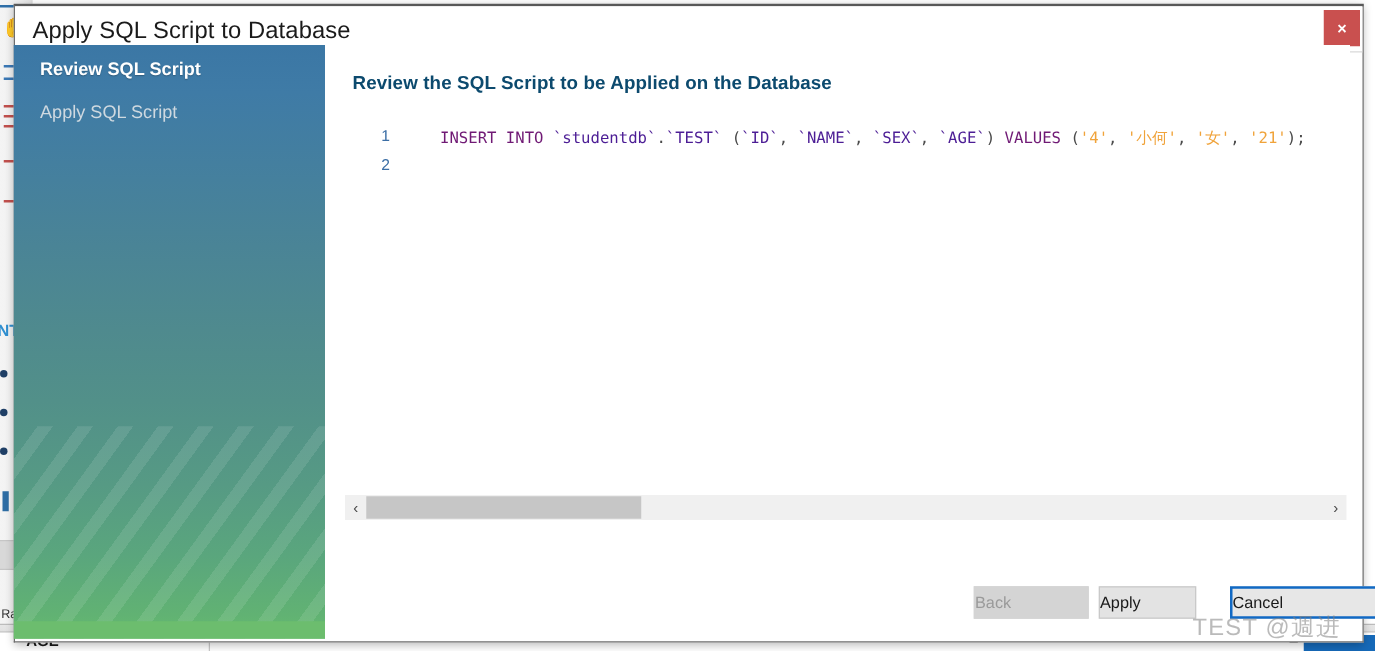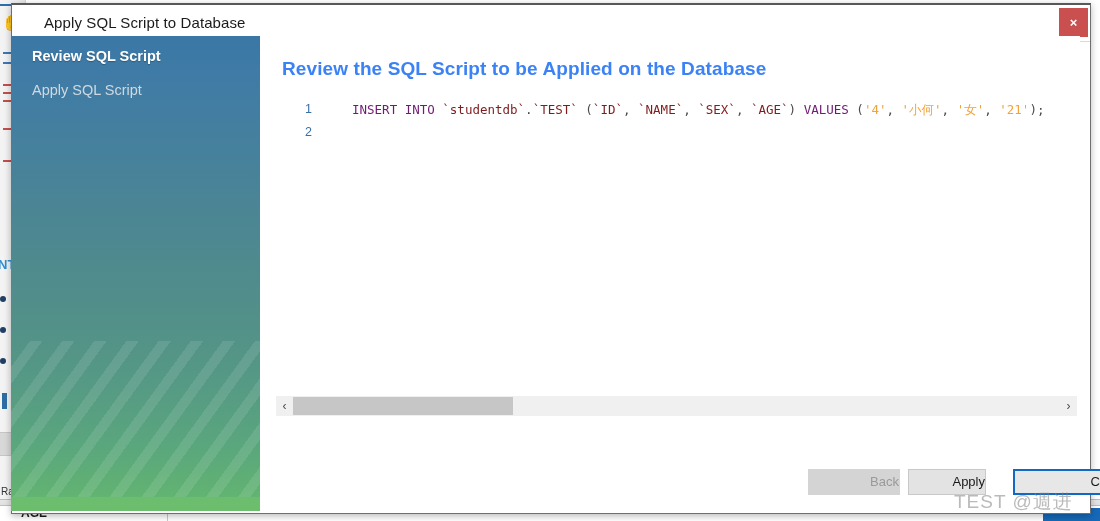--- a/index.html
+++ b/index.html
@@ -145,23 +145,23 @@
 
   .titlebar {
     position: absolute;
     left: 0; top: 0;
     width: 100%;
     height: 36px;
     background: #ffffff;
   }
   .title-text {
     position: absolute;
-    left: 32px;
+    left: 14px;
     top: 9px;
-    font-size: 15px;
+    font-size: 19px;
     color: #1a1a1a;
     letter-spacing: 0.1px;
     white-space: nowrap;
   }
   .close-btn {
     position: absolute;
     right: 2px;
     top: 3px;
     width: 29px;
     height: 29px;
@@ -252,23 +252,23 @@
     left: 260px;
     top: 36px;
     width: 820px;
     height: 475px;
     background: #ffffff;
   }
   .content-heading {
     position: absolute;
     left: 22px;
     top: 22px;
-    font-size: 19px;
+    font-size: 15px;
     font-weight: bold;
-    color: #3b82f6;
+    color: #0c4a6e;
     letter-spacing: 0.1px;
     white-space: nowrap;
   }
 
   
   .code-area {
     position: absolute;
     left: 16px;
     top: 62px;
     width: 801px;
@@ -293,21 +293,21 @@
     font-family: "Liberation Sans", sans-serif;
     font-size: 12.5px;
     vertical-align: top;
   }
   .code-text {
     display: inline-block;
     padding-left: 30px;
     vertical-align: top;
   }
   .tok-kw   { color: #701a75; }
-  .tok-id   { color: #7f1d1d; }
+  .tok-id   { color: #4c1d95; }
   .tok-str  { color: #f0a33a; }
   .tok-pun  { color: #4a4a4a; }
 
   
   .hscroll {
     position: absolute;
     left: 16px;
     top: 360px;
     width: 801px;
     height: 20px;
@@ -337,26 +337,25 @@
     background: #c6c6c6;
     cursor: pointer;
   }
 
   
   .btn {
     position: absolute;
     top: 433px;
     height: 26px;
     font-size: 13px;
-    text-align: right;
+    text-align: left;
     line-height: 24px;
     cursor: pointer;
     user-select: none;
     white-space: nowrap;
-    margin-left: 29px;
   }
   .btn-back {
     left: 519px;
     width: 92px;
     background: #d4d4d4;
     border: 1px solid #d4d4d4;
     color: #9a9a9a;
     cursor: default;
   }
   .btn-apply {

